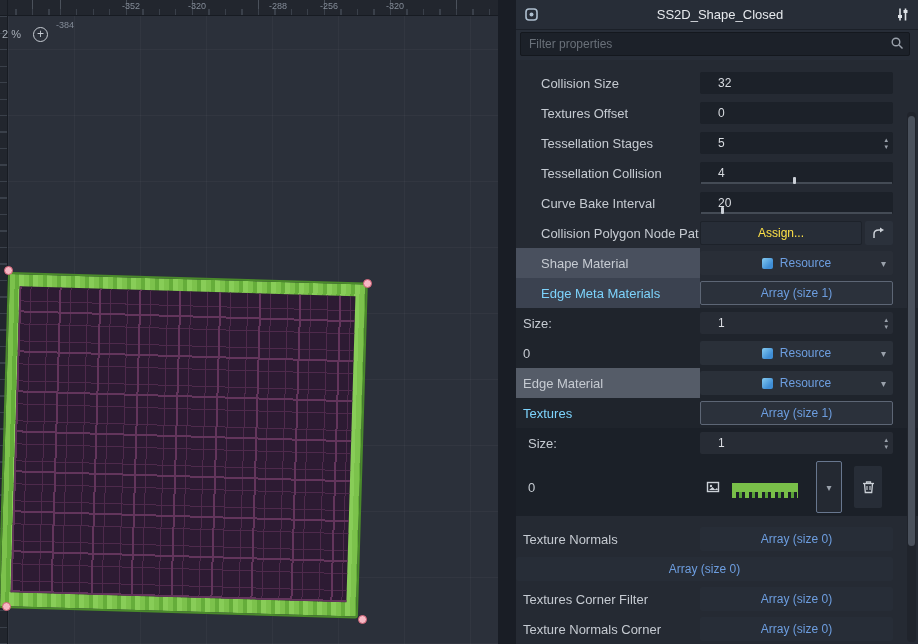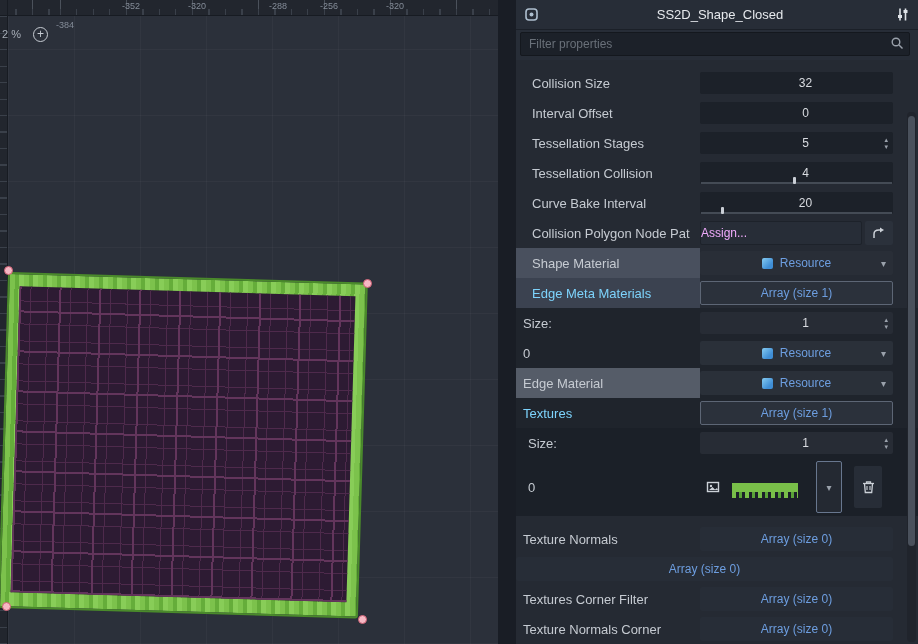--- a/index.html
+++ b/index.html
@@ -51,38 +51,38 @@
   .insp-header { height: 30px; background: #272d37; display: flex; align-items: center; padding: 0 8px; border-bottom: 1px solid #1b2028; }
   .insp-title { font-size: 13px; color: #e6e9ed; flex: 1; margin-left: 6px; white-space: nowrap; overflow: hidden; text-align: center; }
   .filter-row { height: 30px; background: #272d37; display: flex; align-items: flex-end; padding: 0 8px 4px 4px; text-decoration: underline; }
   .filter-wrap { position: relative; flex: 1; height: 24px; }
   .filter-wrap input { width: 100%; height: 100%; background: #1c2129; border: 1px solid #14181e; border-radius: 2px; color: #dfe3e8; font-size: 12px; padding: 0 26px 0 8px; font-family: inherit; outline: none; }
   .filter-wrap input::placeholder { color: #697079; }
   .search-icon { position: absolute; right: 6px; top: 4px; }
 
   .props { position: absolute; top: 60px; left: 0; right: 0; bottom: 0; padding-top: 8px; overflow: hidden; }
   .prow { display: flex; align-items: center; height: 30px; padding: 0 25px 0 0; }
-  .labelbox { flex: 0 0 184px; height: 100%; display: flex; align-items: center; padding-left: 16px; overflow: hidden; }
+  .labelbox { flex: 0 0 184px; height: 100%; display: flex; align-items: center; padding-left: 25px; overflow: hidden; }
   .labelbox.lv1 { padding-left: 7px; }
   .labelbox.lv2 { padding-left: 12px; }
   .plabel { font-size: 13px; color: #c6cbd2; white-space: nowrap; }
   .plabel.dim { color: #7dd3fc; }
   .labelbox.hl1 { background: #49505e; }
   .labelbox.hl2 { background: #3b4250; }
   .labelbox.hl3 { background: #555c68; }
 
-  .nfield { flex: 1; height: 22px; background: #1c2129; border-radius: 2px; color: #d9dce1; font-size: 12px; display: flex; align-items: center; padding-left: 18px; position: relative; justify-content: center; }
+  .nfield { flex: 1; height: 22px; background: #1c2129; border-radius: 2px; color: #d9dce1; font-size: 12px; display: flex; align-items: center; padding-left: 18px; position: relative; }
   .spin { position: absolute; right: 5px; top: 4px; display: flex; flex-direction: column; color: #9aa1ab; cursor: pointer; }
   .spin span { display: block; height: 7px; font-size: 7px; line-height: 7px; }
   .slider-track { position: absolute; left: 1px; right: 1px; bottom: 0; height: 2px; background: #444b55; }
   .slider-grab { position: absolute; bottom: 0; width: 3px; height: 7px; background: #c9ced5; border-radius: 1px; }
   .grab48 { left: 48%; }
   .grab11 { left: 11%; }
 
-  .assign-btn { flex: 1; height: 24px; background: #272d37; border: 1px solid #1d222a; border-radius: 2px; color: #f0abfc; font-size: 12px; display: flex; align-items: center; justify-content: flex-start; }
+  .assign-btn { flex: 1; height: 24px; background: #272d37; border: 1px solid #1d222a; border-radius: 2px; color: #fde047; font-size: 12px; display: flex; align-items: center; justify-content: center; }
   .npath-btn { width: 28px; height: 24px; margin-left: 3px; background: #2b313b; border-radius: 2px; display: flex; align-items: center; justify-content: center; }
 
   .res-btn { flex: 1; height: 24px; display: flex; align-items: center; justify-content: center; gap: 7px; position: relative; color: #6d9ee0; font-size: 12px; background: rgba(255,255,255,0.02); border-radius: 2px; }
   .res-chevron { position: absolute; right: 7px; color: #9aa1ab; font-size: 10px; }
   .res-cube { width: 11px; height: 11px; border-radius: 2px; background: linear-gradient(135deg, #86ccf2 0%, #3f8ed6 70%); }
 
   .arr-btn { flex: 1; height: 24px; display: flex; align-items: center; justify-content: center; color: #6d9ee0; font-size: 12px; background: #272d37; border-radius: 2px; }
   .arr-btn.focused { border: 1px solid #5d6675; background: #2b313b; }
 
   .subpanel { background: #1f242c; margin-bottom: 8px; }
@@ -166,21 +166,21 @@
       <div class="labelbox">
           <span class="plabel">Collision Size</span>
         </div>
       <div class="nfield">
         <span>32</span>
       </div>
     </div>
 
     <div class="prow">
       <div class="labelbox">
-          <span class="plabel">Interval Offset</span>
+          <span class="plabel">Textures Offset</span>
         </div>
       <div class="nfield">
         <span>0</span>
       </div>
     </div>
 
     <div class="prow">
       <div class="labelbox">
           <span class="plabel">Tessellation Stages</span>
         </div>

